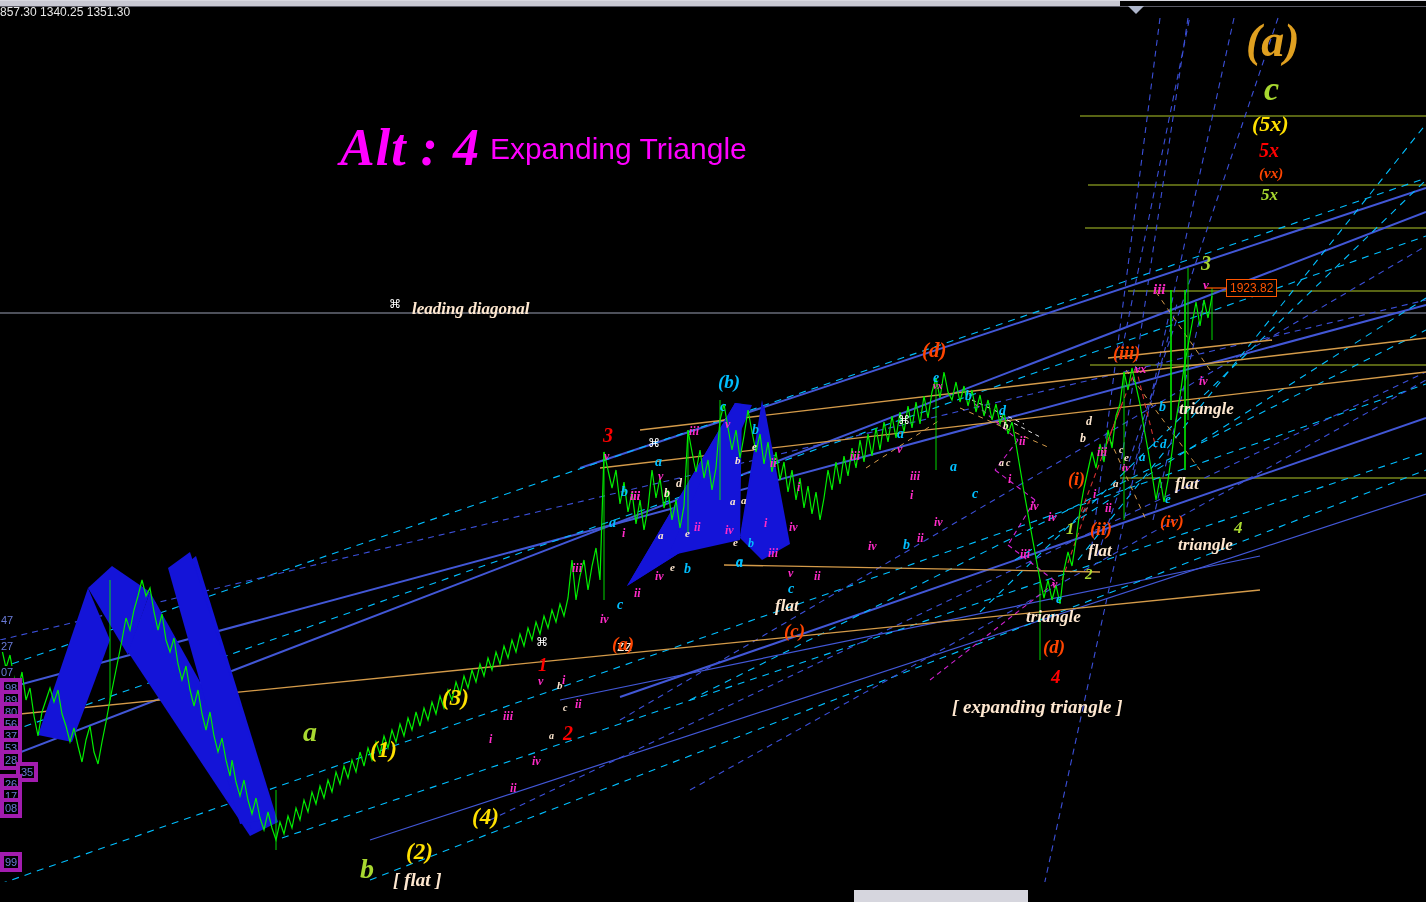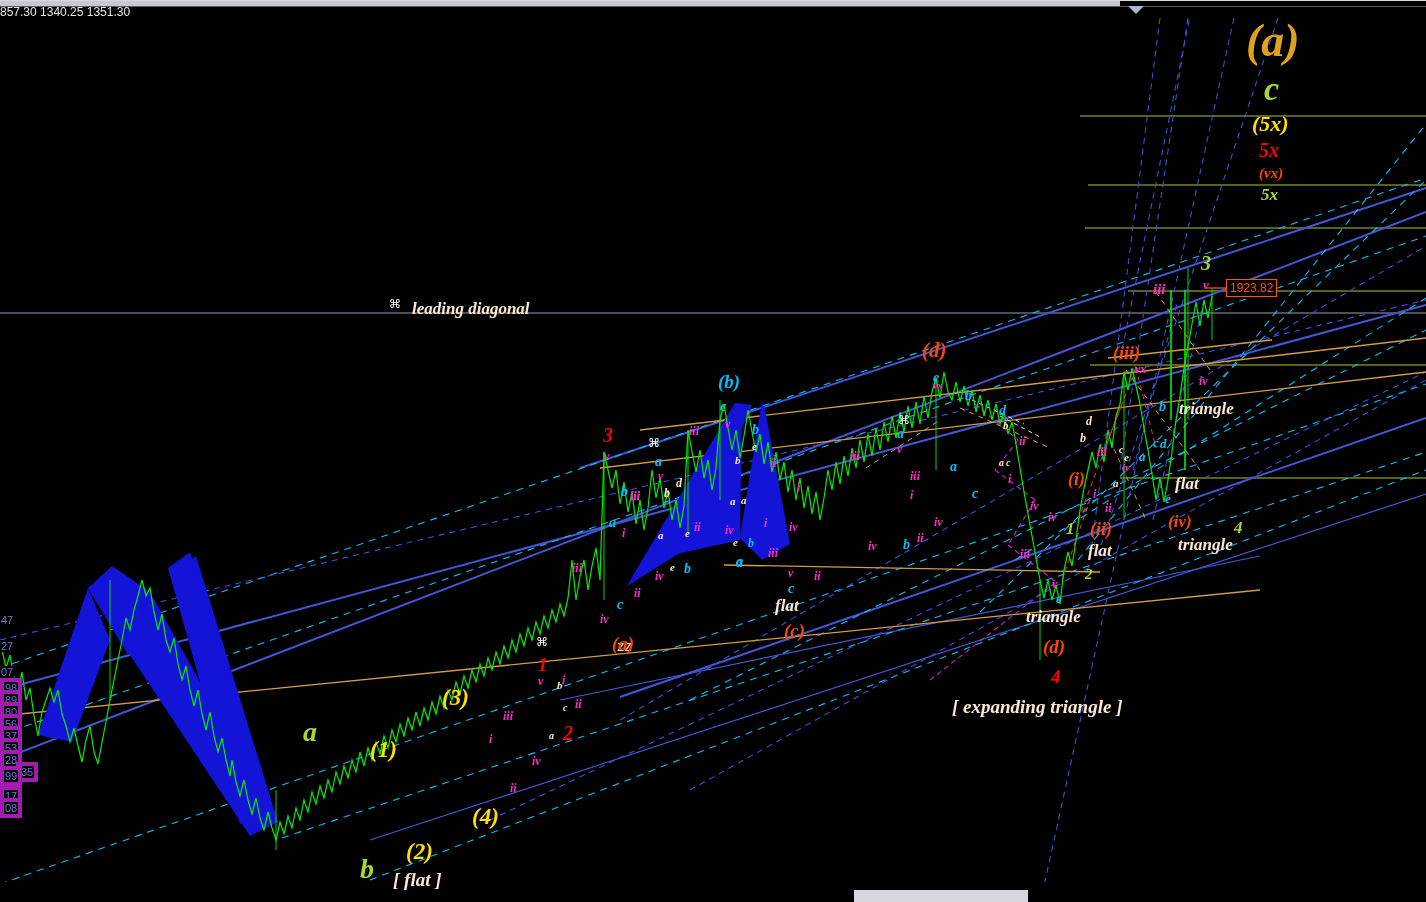--- a/index.html
+++ b/index.html
@@ -187,39 +187,42 @@
               border-left:8px solid transparent;border-right:8px solid transparent;
               border-top:8px solid #aeb6cc;"></div>
 
   <div id="toprow">857.30 1340.25 1351.30</div>
 
   <div class="hscroll" style="left:0;top:890px;width:1426px;height:12px;">
     <div class="track"></div>
     <div class="thumb" style="left:854px;width:174px;background:#d6d6de;"></div>
   </div>
 
+  <div id="title-wrap">
+    <span id="title-alt">Alt : 4</span><span id="title-rest">Expanding Triangle</span>
+  </div>
 
   <div id="pricelabel" style="left:1226px;top:279px;">1923.82</div>
 
   <div id="yaxis">
       <div class="axlab" style="left: 0px; top: 614px; color: rgb(106, 123, 216);">47</div>
       <div class="axlab" style="left: 0px; top: 640px; color: rgb(106, 123, 216);">27</div>
       <div class="axlab" style="left: 0px; top: 666px; color: rgb(106, 123, 216);">07</div>
       <div class="axlab boxed" style="left: 0px; top: 678px; color: rgb(106, 123, 216);">98</div>
       <div class="axlab boxed" style="left: 0px; top: 690px; color: rgb(106, 123, 216);">89</div>
       <div class="axlab boxed" style="left: 0px; top: 702px; color: rgb(106, 123, 216);">80</div>
       <div class="axlab boxed" style="left: 0px; top: 714px; color: rgb(106, 123, 216);">56</div>
       <div class="axlab boxed" style="left: 0px; top: 726px; color: rgb(106, 123, 216);">37</div>
       <div class="axlab boxed" style="left: 0px; top: 738px; color: rgb(106, 123, 216);">53</div>
       <div class="axlab boxed" style="left: 0px; top: 750px; color: rgb(106, 123, 216);">28</div>
       <div class="axlab boxed" style="left: 16px; top: 762px; color: rgb(106, 123, 216);">35</div>
       <div class="axlab boxed" style="left: 0px; top: 774px; color: rgb(106, 123, 216);">26</div>
       <div class="axlab boxed" style="left: 0px; top: 786px; color: rgb(106, 123, 216);">17</div>
       <div class="axlab boxed" style="left: 0px; top: 798px; color: rgb(106, 123, 216);">08</div>
-      <div class="axlab boxed" style="left: 0px; top: 766px; color: rgb(106, 123, 216);">99</div>
+      <div class="axlab boxed" style="left: 0px; top: 852px; color: rgb(106, 123, 216);">99</div>
     </div>
 
   <div id="annolayer">
       <div class="lbl script" style="left: 412px; top: 300px; font-size: 17px; color: rgb(255, 232, 208);">leading diagonal</div>
       <div class="lbl script" style="left: 1246px; top: 18px; font-size: 46px; color: rgb(224, 160, 32);">(a)</div>
       <div class="lbl script" style="left: 1264px; top: 72px; font-size: 34px; color: rgb(168, 216, 48);">c</div>
       <div class="lbl script" style="left: 1252px; top: 113px; font-size: 22px; color: rgb(255, 224, 0);">(5x)</div>
       <div class="lbl script" style="left: 1259px; top: 140px; font-size: 20px; color: rgb(255, 0, 0);">5x</div>
       <div class="lbl script" style="left: 1259px; top: 166px; font-size: 15px; color: rgb(255, 69, 0);">(vx)</div>
       <div class="lbl script" style="left: 1261px; top: 186px; font-size: 17px; color: rgb(168, 216, 48);">5x</div>
@@ -244,21 +247,21 @@
       <div class="lbl script" style="left: 1068px; top: 470px; font-size: 18px; color: rgb(255, 69, 0);">(i)</div>
       <div class="lbl script" style="left: 1093px; top: 488px; font-size: 12px; color: rgb(255, 43, 200);">i</div>
       <div class="lbl script" style="left: 1105px; top: 502px; font-size: 12px; color: rgb(255, 43, 200);">ii</div>
       <div class="lbl script" style="left: 1090px; top: 520px; font-size: 18px; color: rgb(255, 69, 0);">(ii)</div>
       <div class="lbl script" style="left: 1066px; top: 520px; font-size: 17px; color: rgb(168, 216, 48);">1</div>
       <div class="lbl script" style="left: 1088px; top: 542px; font-size: 17px; color: rgb(255, 232, 208);">flat</div>
       <div class="lbl script" style="left: 1085px; top: 567px; font-size: 15px; color: rgb(168, 216, 48);">2</div>
       <div class="lbl script" style="left: 1153px; top: 436px; font-size: 13px; color: rgb(0, 191, 255);">c</div>
       <div class="lbl script" style="left: 1175px; top: 475px; font-size: 17px; color: rgb(255, 232, 208);">flat</div>
       <div class="lbl script" style="left: 1165px; top: 492px; font-size: 13px; color: rgb(0, 191, 255);">e</div>
-      <div class="lbl script" style="left: 1160px; top: 513px; font-size: 17px; color: rgb(255, 69, 0); margin-left: 8px;">(iv)</div>
+      <div class="lbl script" style="left: 1160px; top: 513px; font-size: 17px; color: rgb(255, 69, 0);">(iv)</div>
       <div class="lbl script" style="left: 1178px; top: 536px; font-size: 17px; color: rgb(255, 232, 208);">triangle</div>
       <div class="lbl script" style="left: 1234px; top: 519px; font-size: 17px; color: rgb(168, 216, 48);">4</div>
       <div class="lbl script" style="left: 1020px; top: 548px; font-size: 12px; color: rgb(255, 43, 200);">iii</div>
       <div class="lbl script" style="left: 1030px; top: 500px; font-size: 12px; color: rgb(255, 43, 200);">iv</div>
       <div class="lbl script" style="left: 1052px; top: 578px; font-size: 12px; color: rgb(255, 43, 200);">v</div>
       <div class="lbl script" style="left: 1056px; top: 592px; font-size: 13px; color: rgb(0, 191, 255);">e</div>
       <div class="lbl script" style="left: 1026px; top: 608px; font-size: 17px; color: rgb(255, 232, 208);">triangle</div>
       <div class="lbl script" style="left: 1043px; top: 637px; font-size: 19px; color: rgb(255, 69, 0);">(d)</div>
       <div class="lbl script" style="left: 1051px; top: 667px; font-size: 19px; color: rgb(255, 0, 0);">4</div>
       <div class="lbl script" style="left: 952px; top: 697px; font-size: 19px; color: rgb(255, 232, 208);">[ expanding  triangle ]</div>

